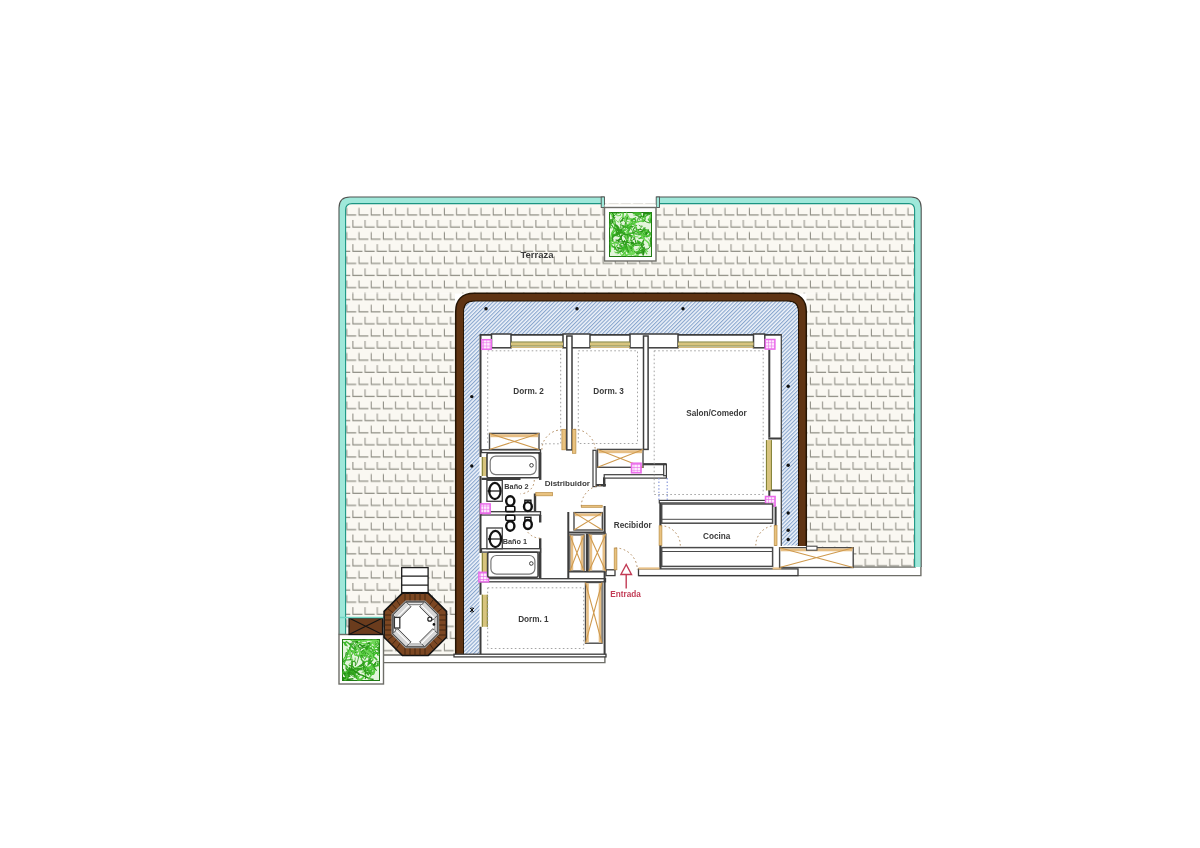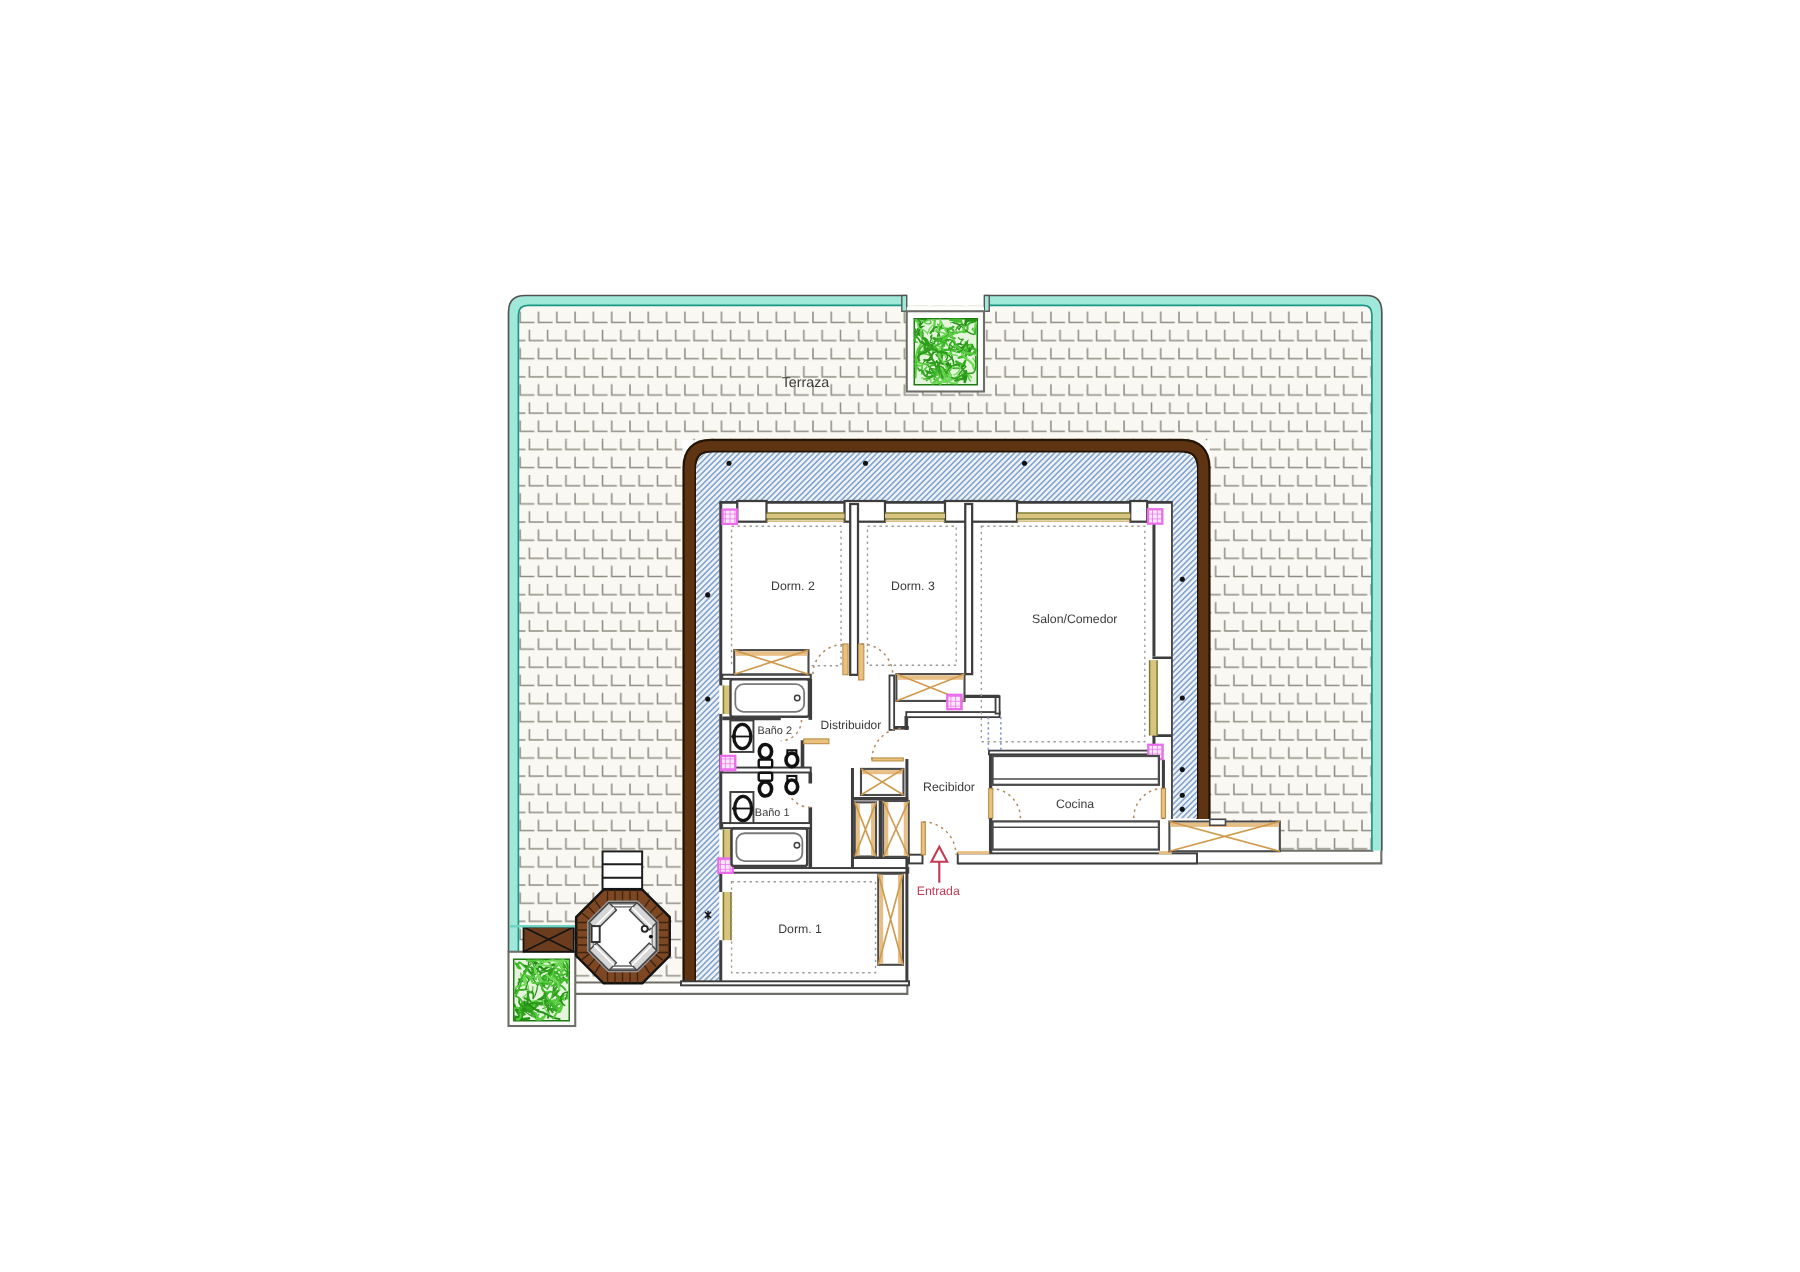--- a/index.html
+++ b/index.html
@@ -1,16 +1,16 @@
 <!DOCTYPE html>
 <html><head>
 <meta charset="utf-8">
 <style>
 html,body{margin:0;padding:0;background:#fff;}
-#page{width:1200px;height:848px;position:relative;background:#ffffff;overflow:hidden;}
+#page{width:1200px;height:848px;position:relative;background:#ffffff;overflow:hidden;font-weight:bold;}
 text{font-family:"Liberation Sans",sans-serif;fill:#3a3a3a;}
 </style>
 </head>
 <body>
 <div id="page">
 <svg width="1200" height="848" viewBox="0 0 1200 848">
 <defs>
 <pattern id="tiles" x="345.5" y="203.5" width="12.2" height="24.2" patternUnits="userSpaceOnUse">
   <rect width="12.2" height="24.2" fill="#faf8f2"></rect>
   <g stroke="#8d8c82" stroke-width="1.0" fill="none">

